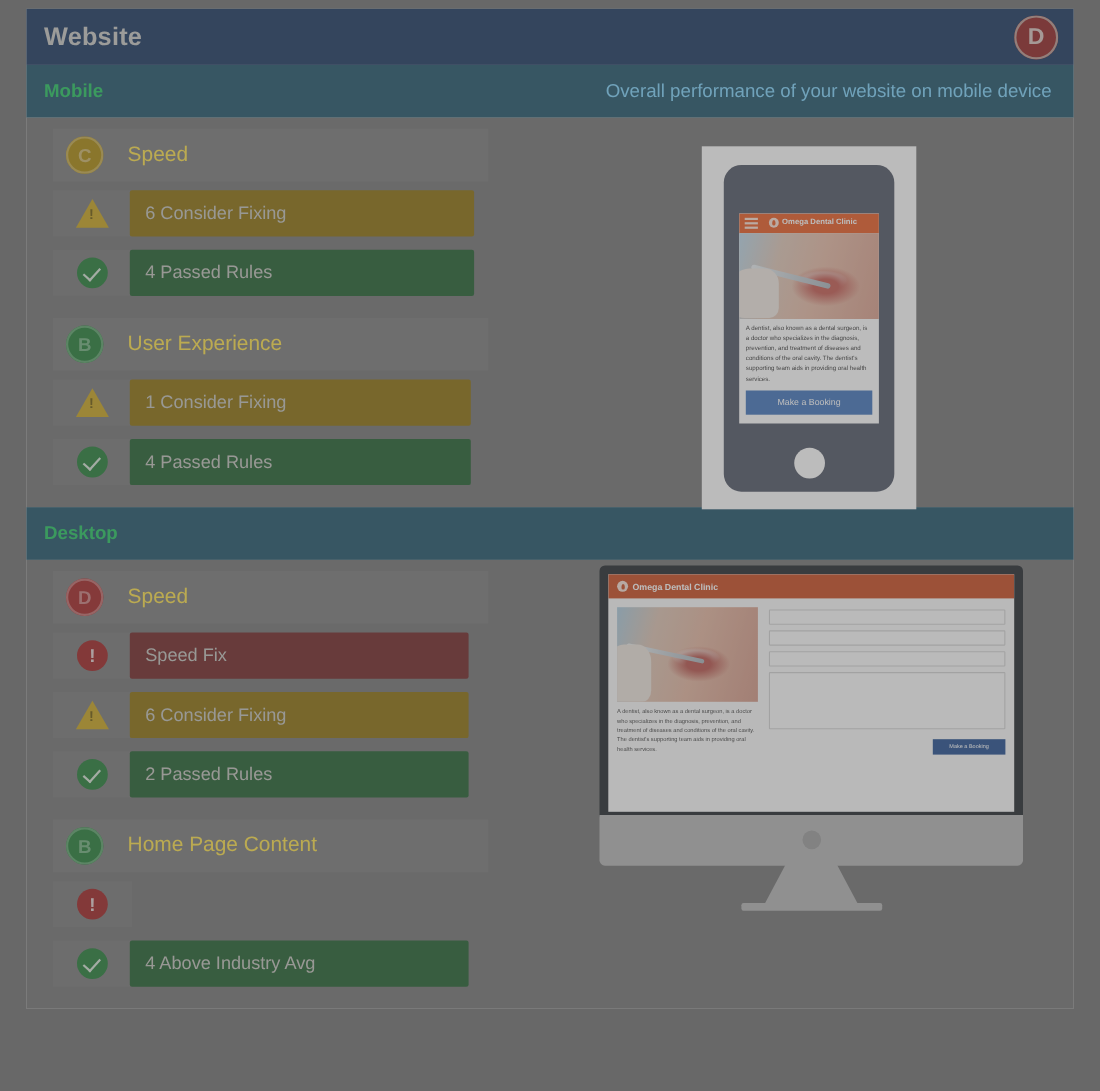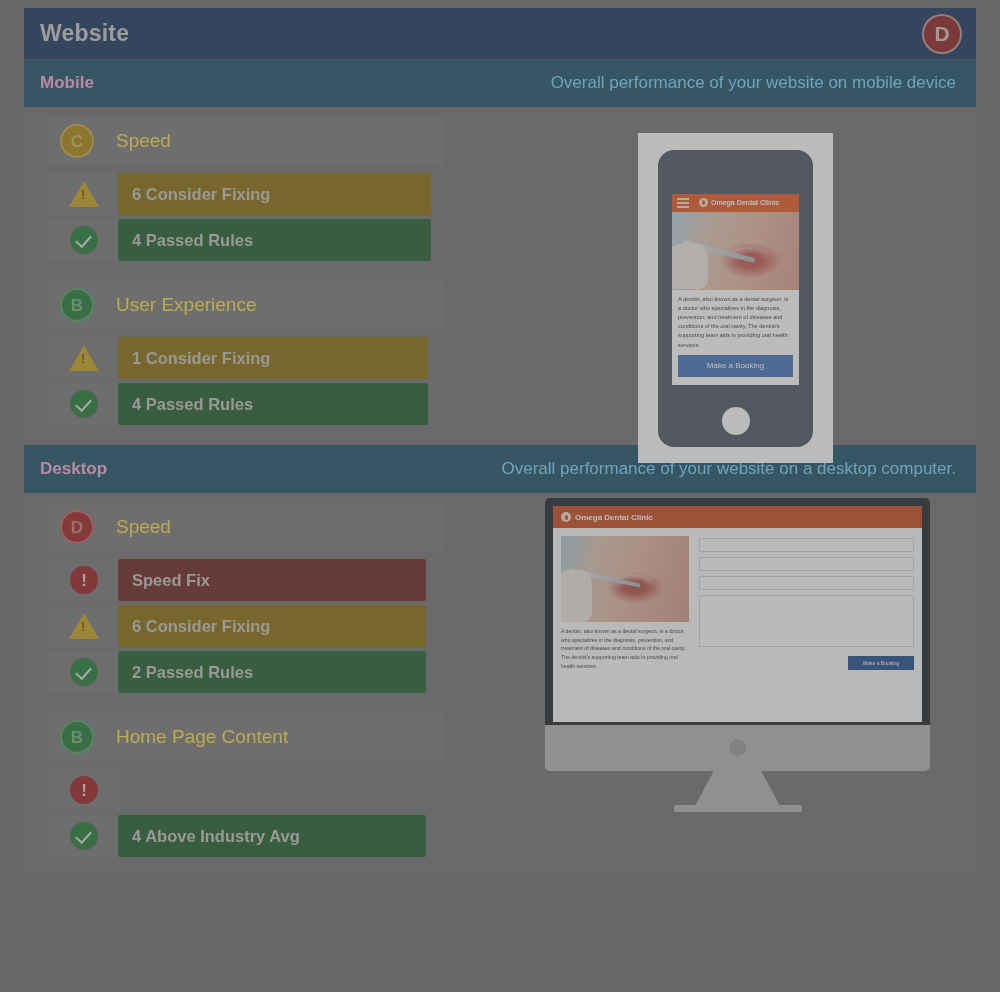--- a/index.html
+++ b/index.html
@@ -73,21 +73,21 @@
     height: 48px;
     background: #1b5067;
     display: flex;
     align-items: center;
     justify-content: space-between;
     padding: 0 20px 0 16px;
   }
   .sectionbar-title {
     font-size: 17px;
     font-weight: bold;
-    color: #f9a8d4;
+    color: #22c55e;
   }
   .sectionbar-desc {
     font-size: 17px;
     color: #7dd3fc;
   }
 
   
   .panel {
     position: relative;
     background: #727272;
@@ -141,22 +141,21 @@
     margin-left: 22px;
     font-size: 19px;
     color: #fde047;
     font-weight: 400;
   }
 
   
   .metric-row {
     display: flex;
     align-items: flex-end;
-    margin-bottom: 4px;
-    font-weight: bold;
+    margin-bottom: 12px;
   }
   .row-icon-cell {
     width: 72px;
     flex: 0 0 72px;
     height: 42px;
     background: rgba(255,255,255,0.045);
     margin-left: 24px;
     display: flex;
     align-items: center;
     justify-content: center;
@@ -623,21 +622,20 @@
               </div>
               <div class="phone-home"></div>
             </div>
           </div>
         </div>
       </div>
     </div>
 
     <div class="sectionbar">
       <div class="sectionbar-title">Desktop</div>
-      <div class="sectionbar-desc">Overall performance of your website on a desktop computer.</div>
     </div>
 
     <div class="panel">
       <div class="panel-inner">
         <div class="metrics-col">
 
           <div class="metric-group">
             <div class="metric-head">
               <div class="grade-circle grade-d">
                 <span>D</span>

